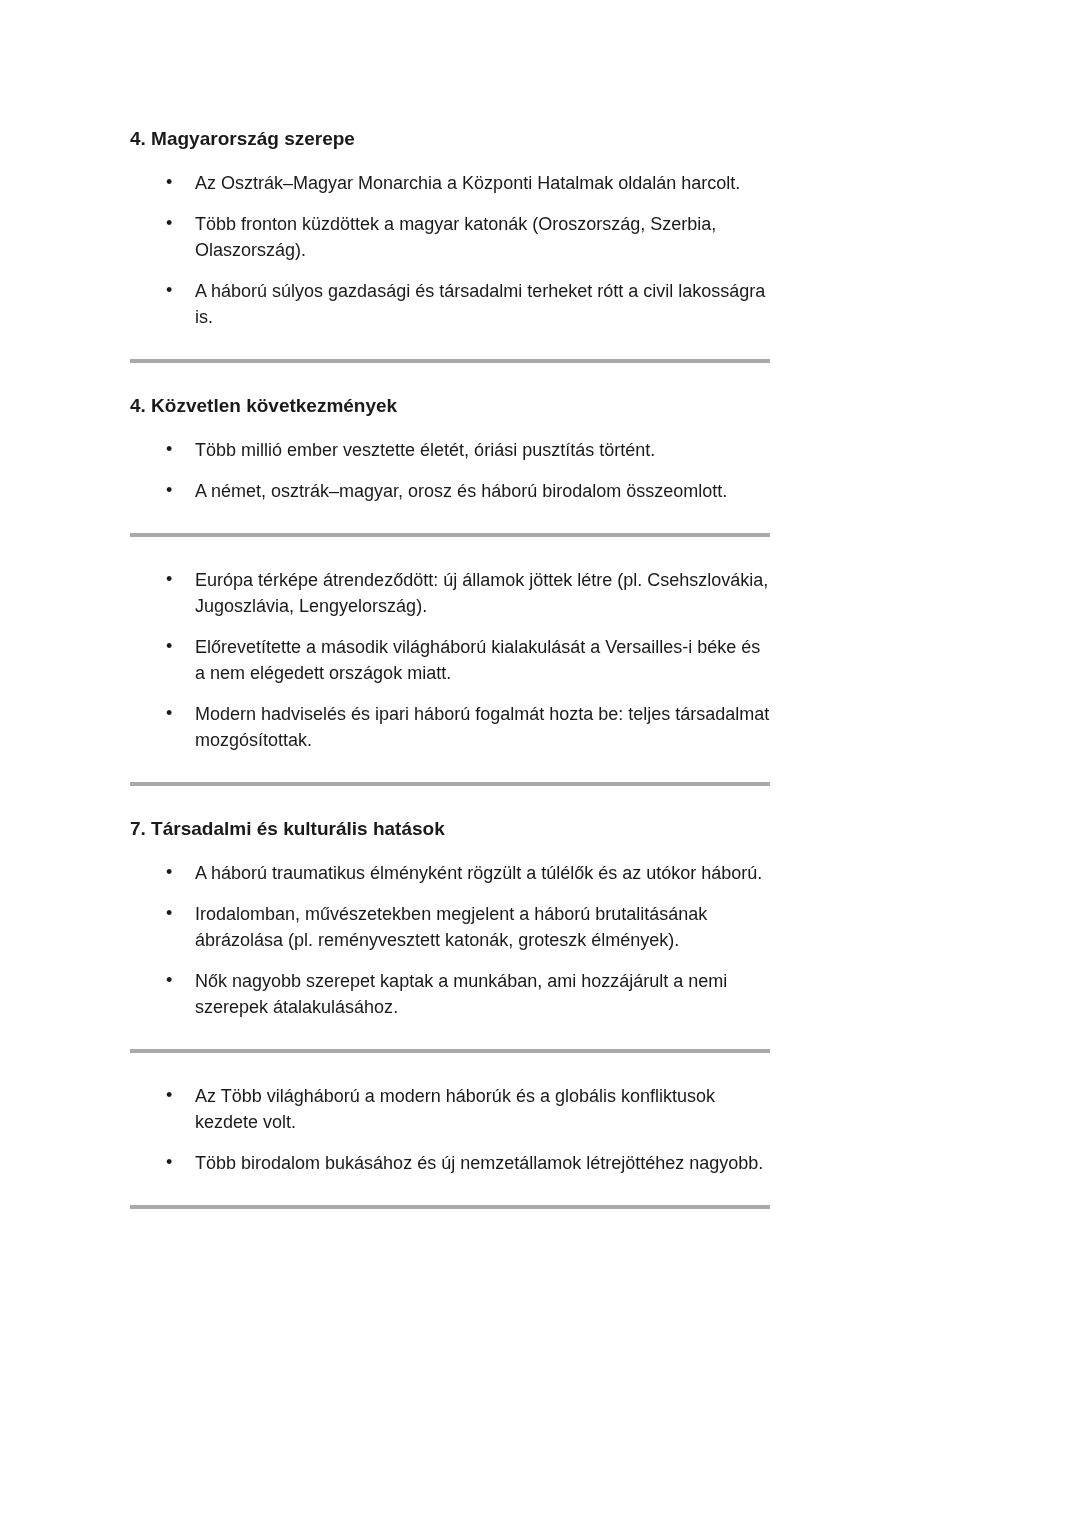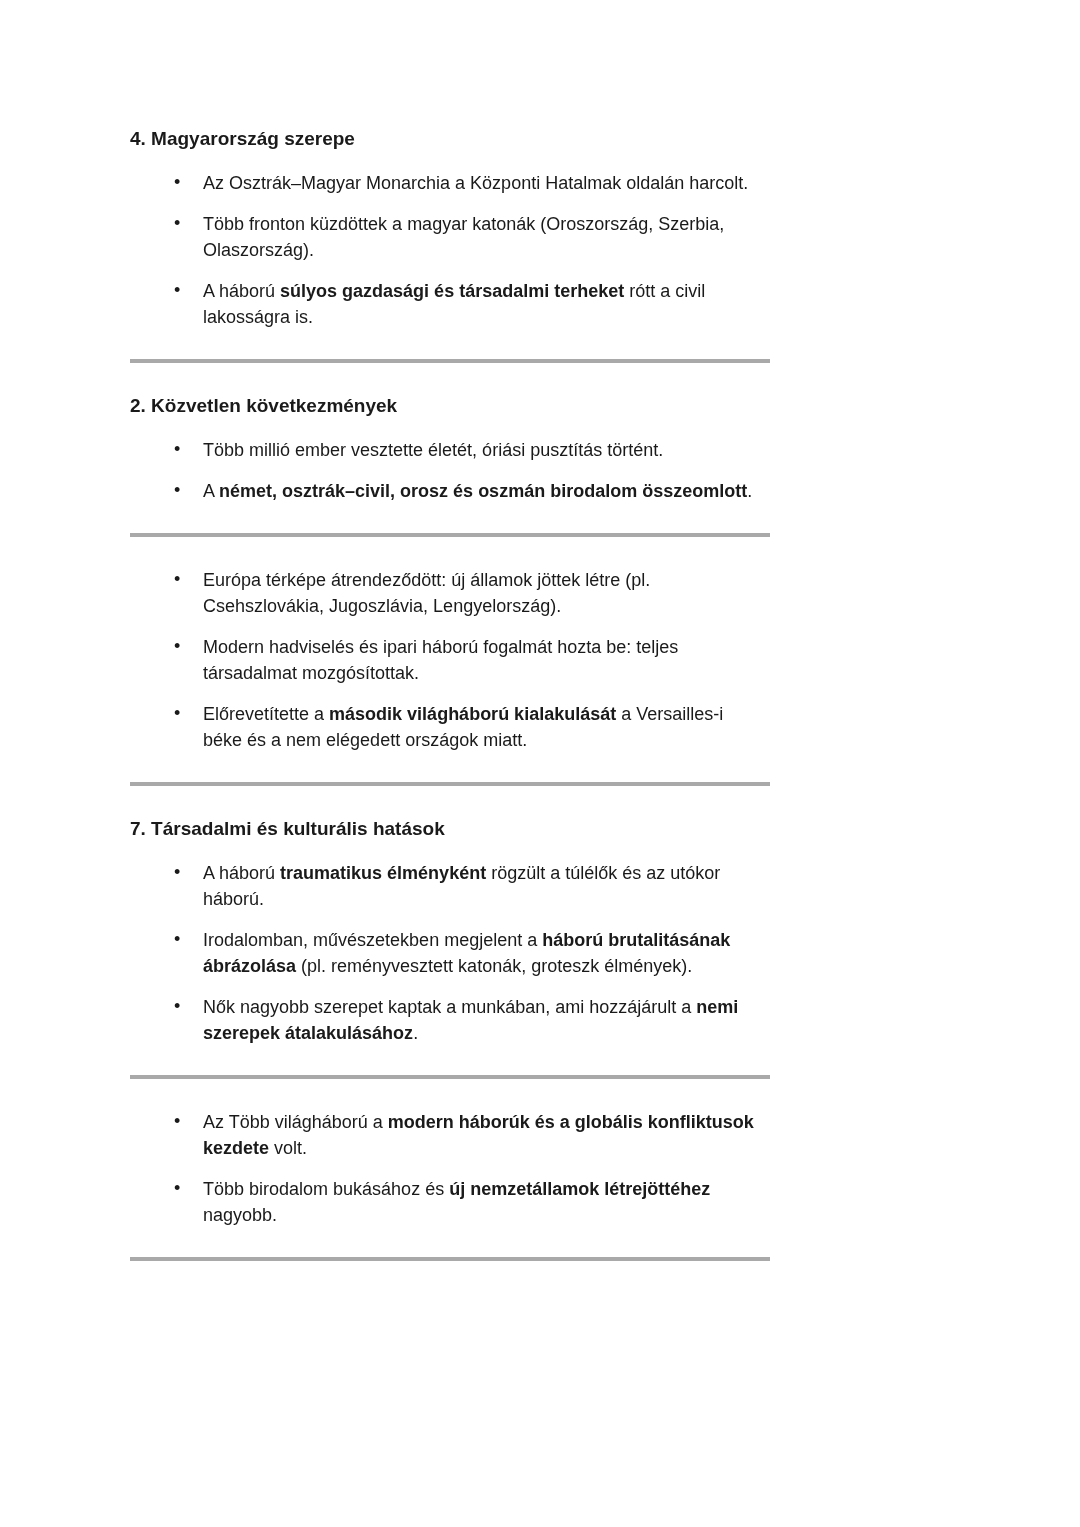--- a/index.html
+++ b/index.html
@@ -19,38 +19,38 @@
   .doc-section { margin: 0; }
   .section-heading {
     font-size: 19px;
     font-weight: 700;
     line-height: 26px;
     margin: 0 0 18px 0;
     color: #1a1a1a;
   }
   .bullet-list {
     list-style: none;
-    margin: 8px;
+    margin: 0;
     padding: 0;
   }
   .bullet-item {
     position: relative;
     padding-left: 65px;
     margin: 0 0 15px 0;
     font-size: 18px;
     line-height: 26px;
   }
   .bullet-item::before {
     content: var(--bullet-marker, "\2022");
     position: absolute;
     left: 36px;
     top: -1px;
     font-size: 18px;
   }
-  .bullet-item strong { font-weight: 700; }
+  .bullet-item strong { font-weight: 400; }
   .divider {
     height: 4px;
     width: 100%;
     background: var(--divider-color, #a9a9a9);
     margin: 29px 0 30px 0;
   }
 </style>
 </head>
 <body style="background: rgb(255, 255, 255); color: rgb(26, 26, 26);">
 
@@ -59,32 +59,32 @@
       <section class="doc-section" data-name="section-4">
         <h2 class="section-heading" data-name="section-heading">4. Magyarország szerepe</h2>
         <ul class="bullet-list" data-name="bullet-list">
           <li class="bullet-item" data-name="bullet-item"><span data-name="text-segment">Az Osztrák–Magyar Monarchia a Központi Hatalmak oldalán harcolt.</span></li>
           <li class="bullet-item" data-name="bullet-item"><span data-name="text-segment">Több fronton küzdöttek a magyar katonák (Oroszország, Szerbia, Olaszország).</span></li>
           <li class="bullet-item" data-name="bullet-item"><span data-name="text-segment">A háború </span><strong data-name="bold-text-segment">súlyos gazdasági és társadalmi terheket</strong><span data-name="text-segment"> rótt a civil lakosságra is.</span></li>
         </ul>
       </section>
       <div class="divider" data-name="section-divider"></div>
       <section class="doc-section" data-name="section-5">
-        <h2 class="section-heading" data-name="section-heading">2. Közvetlen következmények</h2>
+        <h2 class="section-heading" data-name="section-heading">4. Közvetlen következmények</h2>
         <ul class="bullet-list" data-name="bullet-list">
           <li class="bullet-item" data-name="bullet-item"><span data-name="text-segment">Több millió ember vesztette életét, óriási pusztítás történt.</span></li>
-          <li class="bullet-item" data-name="bullet-item"><span data-name="text-segment">A </span><strong data-name="bold-text-segment">német, osztrák–civil, orosz és oszmán birodalom összeomlott</strong><span data-name="text-segment">.</span></li>
+          <li class="bullet-item" data-name="bullet-item"><span data-name="text-segment">A </span><strong data-name="bold-text-segment">német, osztrák–magyar, orosz és háború birodalom összeomlott</strong><span data-name="text-segment">.</span></li>
         </ul>
       </section>
       <div class="divider" data-name="section-divider"></div>
       <section class="doc-section" data-name="section-6">
         <ul class="bullet-list" data-name="bullet-list">
           <li class="bullet-item" data-name="bullet-item"><span data-name="text-segment">Európa térképe átrendeződött: új államok jöttek létre (pl. Csehszlovákia, Jugoszlávia, Lengyelország).</span></li>
+          <li class="bullet-item" data-name="bullet-item"><span data-name="text-segment">Előrevetítette a </span><strong data-name="bold-text-segment">második világháború kialakulását</strong><span data-name="text-segment"> a Versailles-i béke és a nem elégedett országok miatt.</span></li>
           <li class="bullet-item" data-name="bullet-item"><span data-name="text-segment">Modern hadviselés és ipari háború fogalmát hozta be: teljes társadalmat mozgósítottak.</span></li>
-          <li class="bullet-item" data-name="bullet-item"><span data-name="text-segment">Előrevetítette a </span><strong data-name="bold-text-segment">második világháború kialakulását</strong><span data-name="text-segment"> a Versailles-i béke és a nem elégedett országok miatt.</span></li>
         </ul>
       </section>
       <div class="divider" data-name="section-divider"></div>
       <section class="doc-section" data-name="section-7">
         <h2 class="section-heading" data-name="section-heading">7. Társadalmi és kulturális hatások</h2>
         <ul class="bullet-list" data-name="bullet-list">
           <li class="bullet-item" data-name="bullet-item"><span data-name="text-segment">A háború </span><strong data-name="bold-text-segment">traumatikus élményként</strong><span data-name="text-segment"> rögzült a túlélők és az utókor háború.</span></li>
           <li class="bullet-item" data-name="bullet-item"><span data-name="text-segment">Irodalomban, művészetekben megjelent a </span><strong data-name="bold-text-segment">háború brutalitásának ábrázolása</strong><span data-name="text-segment"> (pl. reményvesztett katonák, groteszk élmények).</span></li>
           <li class="bullet-item" data-name="bullet-item"><span data-name="text-segment">Nők nagyobb szerepet kaptak a munkában, ami hozzájárult a </span><strong data-name="bold-text-segment">nemi szerepek átalakulásához</strong><span data-name="text-segment">.</span></li>
         </ul>

